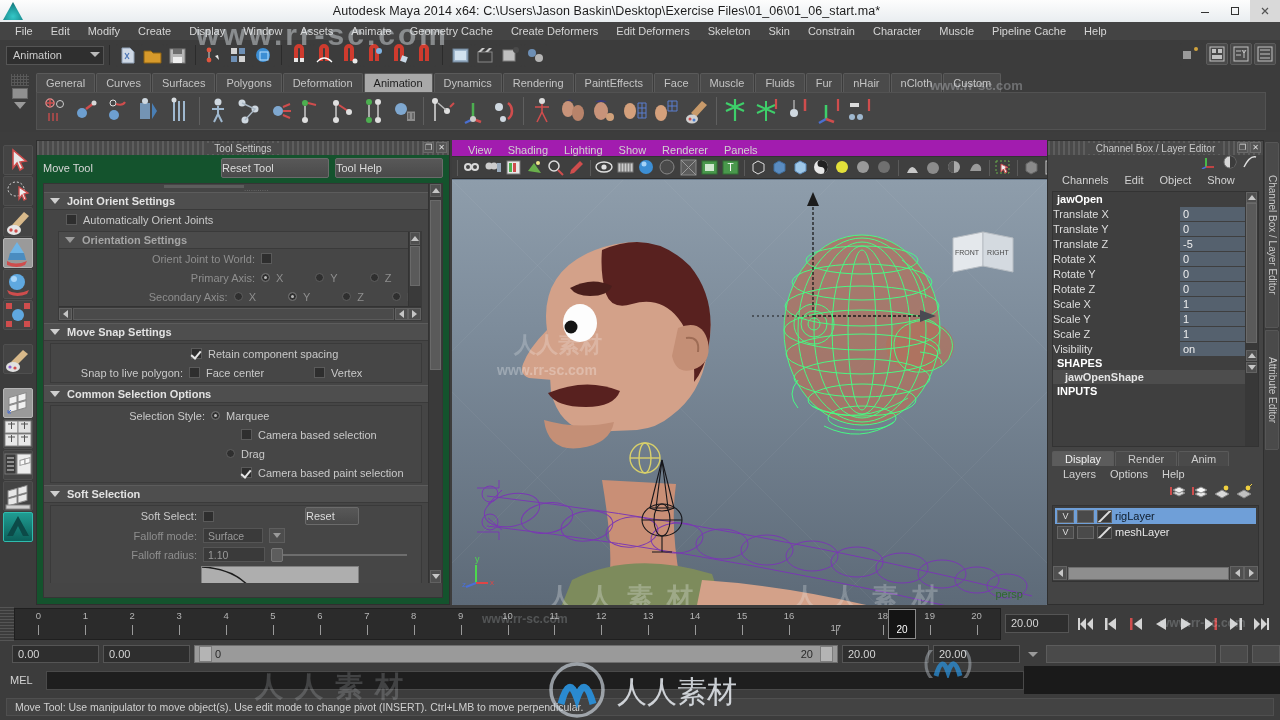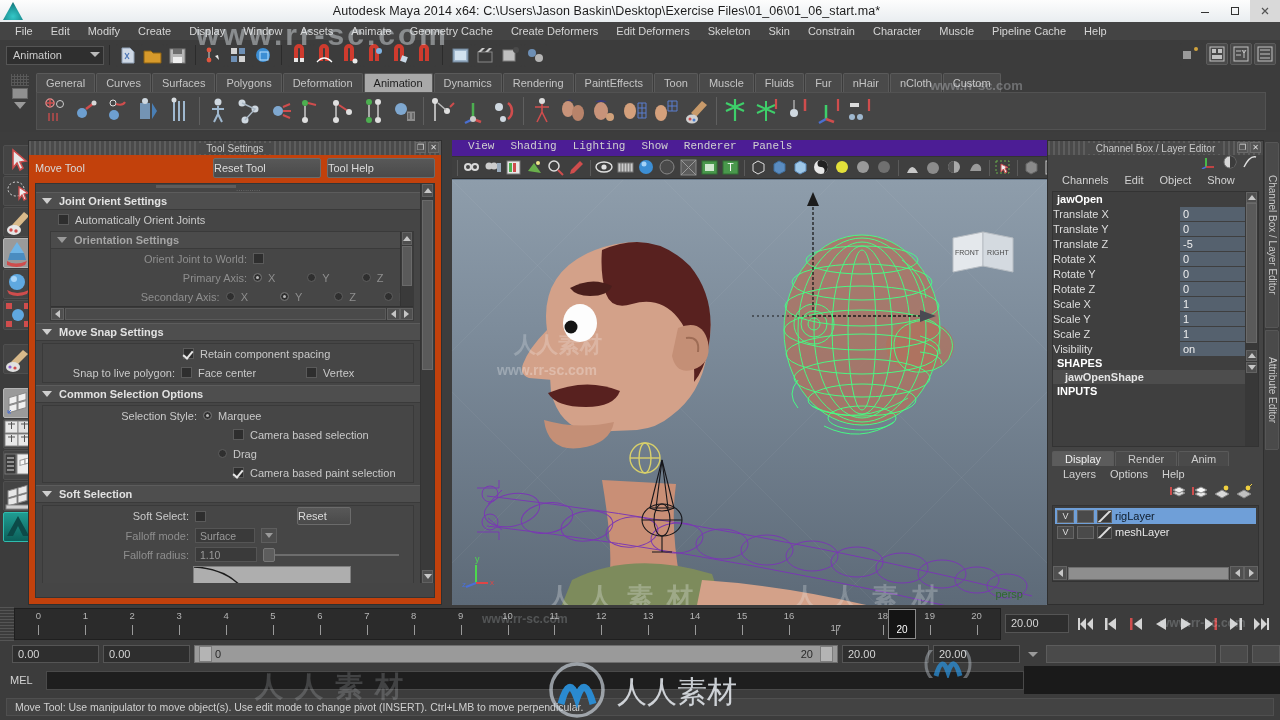--- a/index.html
+++ b/index.html
@@ -114,22 +114,22 @@
   .tbitem {
     width:30px; height:30px; margin:1px 3px; border-radius:2px;
     background:#444; border:1px solid #4f4f4f; position:relative; overflow:hidden;
   }
   .tbitem.sel { background:#9a9a9a; border-color:#b5b5b5; }
   .tbgap { height:12px; }
   .tbteal { background:linear-gradient(#1f9c92,#0c5f59); border-color:#2fbcae; }
 
   
   .toolsettings {
-    position:absolute; left:28px; top:140px; width:414px; bottom:115px;
-    background:#c2410c; border:1px solid #2f2f2f;
+    position:absolute; left:36px; top:140px; width:414px; bottom:115px;
+    background:#14532d; border:1px solid #2f2f2f;
   }
   .panelhdr {
     height:14px; background:#4a4a4a; position:relative;
     display:flex; align-items:center; justify-content:center;
     background-image:repeating-linear-gradient(90deg,#5d5d5d 0 2px, transparent 2px 5px);
   }
   .panelhdr .ttl {
     background:#4a4a4a; padding:0 8px; font-size:10px; color:#c9c9c9;
   }
   .panelhdr .pbtns { position:absolute; right:2px; top:1px; display:flex; gap:2px; }
@@ -200,23 +200,22 @@
   .hscroll {
     position:absolute; left:0; right:14px; bottom:0; height:14px; background:#3a3a3a; border-top:1px solid #333;
     display:flex; align-items:center;
   }
   .hscroll .lf,.hscroll .rt { width:13px;height:12px;background:#4f4f4f;border:1px solid #616161;display:flex;align-items:center;justify-content:center;}
   .hscroll .track { flex:1; height:12px; background:#4a4a4a; border:1px solid #5a5a5a; margin:0 1px; }
 
   
   .viewport { position:absolute; left:452px; top:140px; right:233px; bottom:115px; background:#6b7b8c; }
   .vpmenu {
-    height:17px; background:#4c1d95; display:flex; align-items:flex-start; padding-left:8px;
+    height:17px; background:#a21caf; display:flex; align-items:flex-end; padding-left:8px;
     border-bottom:1px solid #333;
-    font-family:Liberation Mono, monospace;
   }
   .vpmenu span { padding:0 8px; font-size:11px; color:#d0d0d0; }
   .vptools {
     height:22px; background:#3f3f3f; display:flex; align-items:center; padding-left:2px;
     border-bottom:1px solid #2c2c2c; overflow:hidden;
   }
   .vpicon { width:19px;height:19px;margin:0 1px; position:relative; border-radius:2px; flex:none;}
   .vpsep { width:1px;height:16px;background:#5a5a5a;margin:0 3px; flex:none;}
   .vpcanvas {
     position:absolute; left:0; right:0; top:40px; bottom:0; overflow:hidden;
@@ -551,21 +550,21 @@
     <div class="shelftabs">
       <div class="shelftab">General</div>
       <div class="shelftab">Curves</div>
       <div class="shelftab">Surfaces</div>
       <div class="shelftab">Polygons</div>
       <div class="shelftab">Deformation</div>
       <div class="shelftab active">Animation</div>
       <div class="shelftab">Dynamics</div>
       <div class="shelftab">Rendering</div>
       <div class="shelftab">PaintEffects</div>
-      <div class="shelftab">Toon</div>
+      <div class="shelftab">Face</div>
       <div class="shelftab">Muscle</div>
       <div class="shelftab">Fluids</div>
       <div class="shelftab">Fur</div>
       <div class="shelftab">nHair</div>
       <div class="shelftab">nCloth</div>
       <div class="shelftab">Custom</div>
     </div>
     <div class="shelfrow">
       <div class="shelficon">
         <svg width="30" height="32" viewBox="0 0 30 32">

